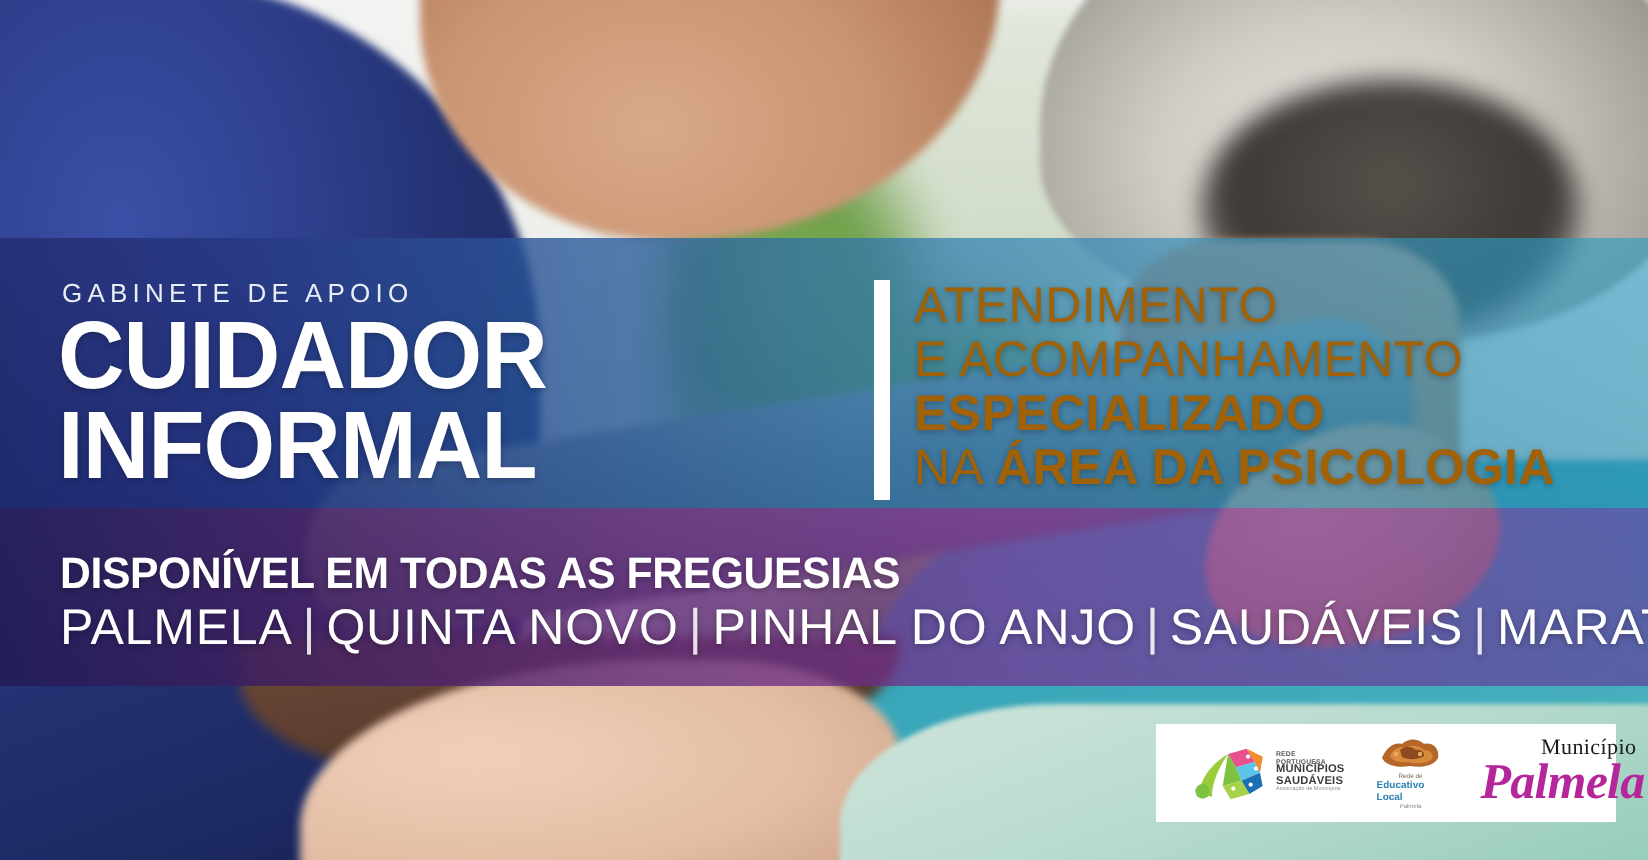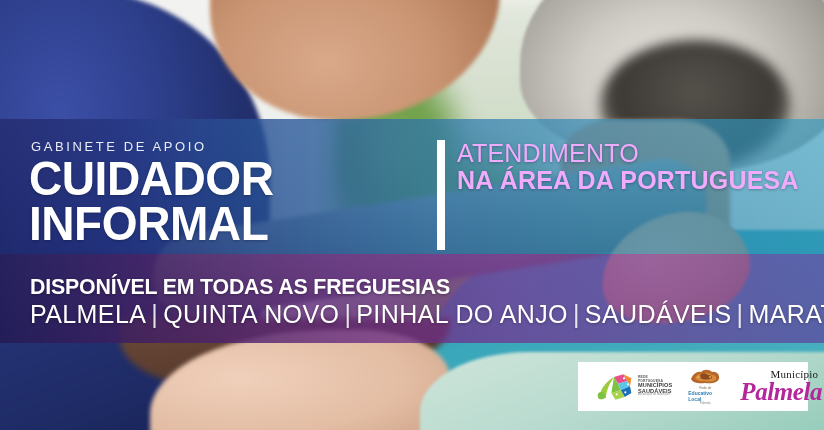--- a/index.html
+++ b/index.html
@@ -178,27 +178,27 @@
   }
 
   .divider{
     position:absolute; left:437px; top:140px;
     width:8px; height:110px; background:#ffffff;
   }
   .right-block{
     position:absolute; left:457px; top:140px; width:350px;
   }
   .rb-line{
-    color:#f0abfc; font-size:25px; line-height:27px;
+    color:#a16207; font-size:25px; line-height:27px;
     letter-spacing:.2px; white-space:nowrap;
     text-shadow:0 1px 3px rgba(0,0,0,.28);
   }
   .rb-line.light{ font-weight:400; }
   .rb-line.bold{ font-weight:700; }
-  .rb-line.bold .thin{ font-weight:700;text-align:center; }
+  .rb-line.bold .thin{ font-weight:400;text-align:center; }
 
   .avail{
     position:absolute; left:30px; top:274px;
     font-size:22px; font-weight:700; color:#ffffff;
     letter-spacing:-0.2px; white-space:nowrap;
     transform:scaleX(.97); transform-origin:left top;
     text-shadow:0 1px 3px rgba(0,0,0,.3);
   }
   .parishes{
     position:absolute; left:30px; top:300px;
@@ -274,21 +274,23 @@
   </div>
 
   <div class="eyebrow">GABINETE DE APOIO</div>
   <div class="title">CUIDADOR
 INFORMAL</div>
 
   <div class="divider"></div>
 
   <div class="right-block">
     <div class="rb-line light">ATENDIMENTO</div>
-    <div class="rb-line bold"><span class="thin">NA </span><span>ÁREA DA PORTUGUESA</span></div>
+    <div class="rb-line light">E ACOMPANHAMENTO</div>
+    <div class="rb-line bold">ESPECIALIZADO</div>
+    <div class="rb-line bold"><span class="thin">NA </span><span>ÁREA DA PSICOLOGIA</span></div>
   </div>
 
   <div class="avail">DISPONÍVEL EM TODAS AS FREGUESIAS</div>
   <div class="parishes"><span>PALMELA</span><span class="sep">|</span><span>QUINTA NOVO</span><span class="sep">|</span><span>PINHAL DO ANJO</span><span class="sep">|</span><span>SAUDÁVEIS</span><span class="sep">|</span><span>MARATECA</span></div>
 
   <div class="logo-panel">
 
     <div class="logo logo-rpms">
       <svg class="rpms-mark" viewBox="0 0 60 42">
         <path d="M30 6 L44 2 L50 12 L36 16 Z" fill="#e94f8a"></path>

